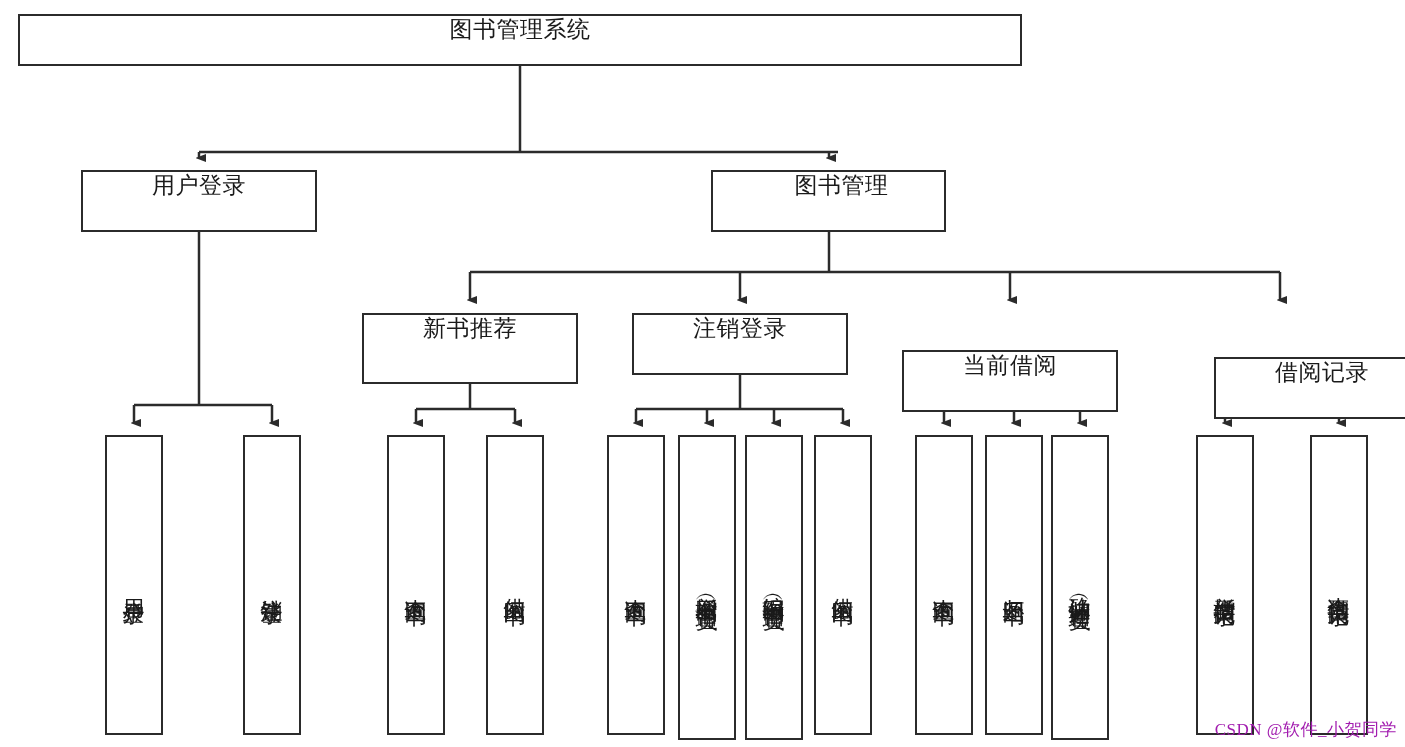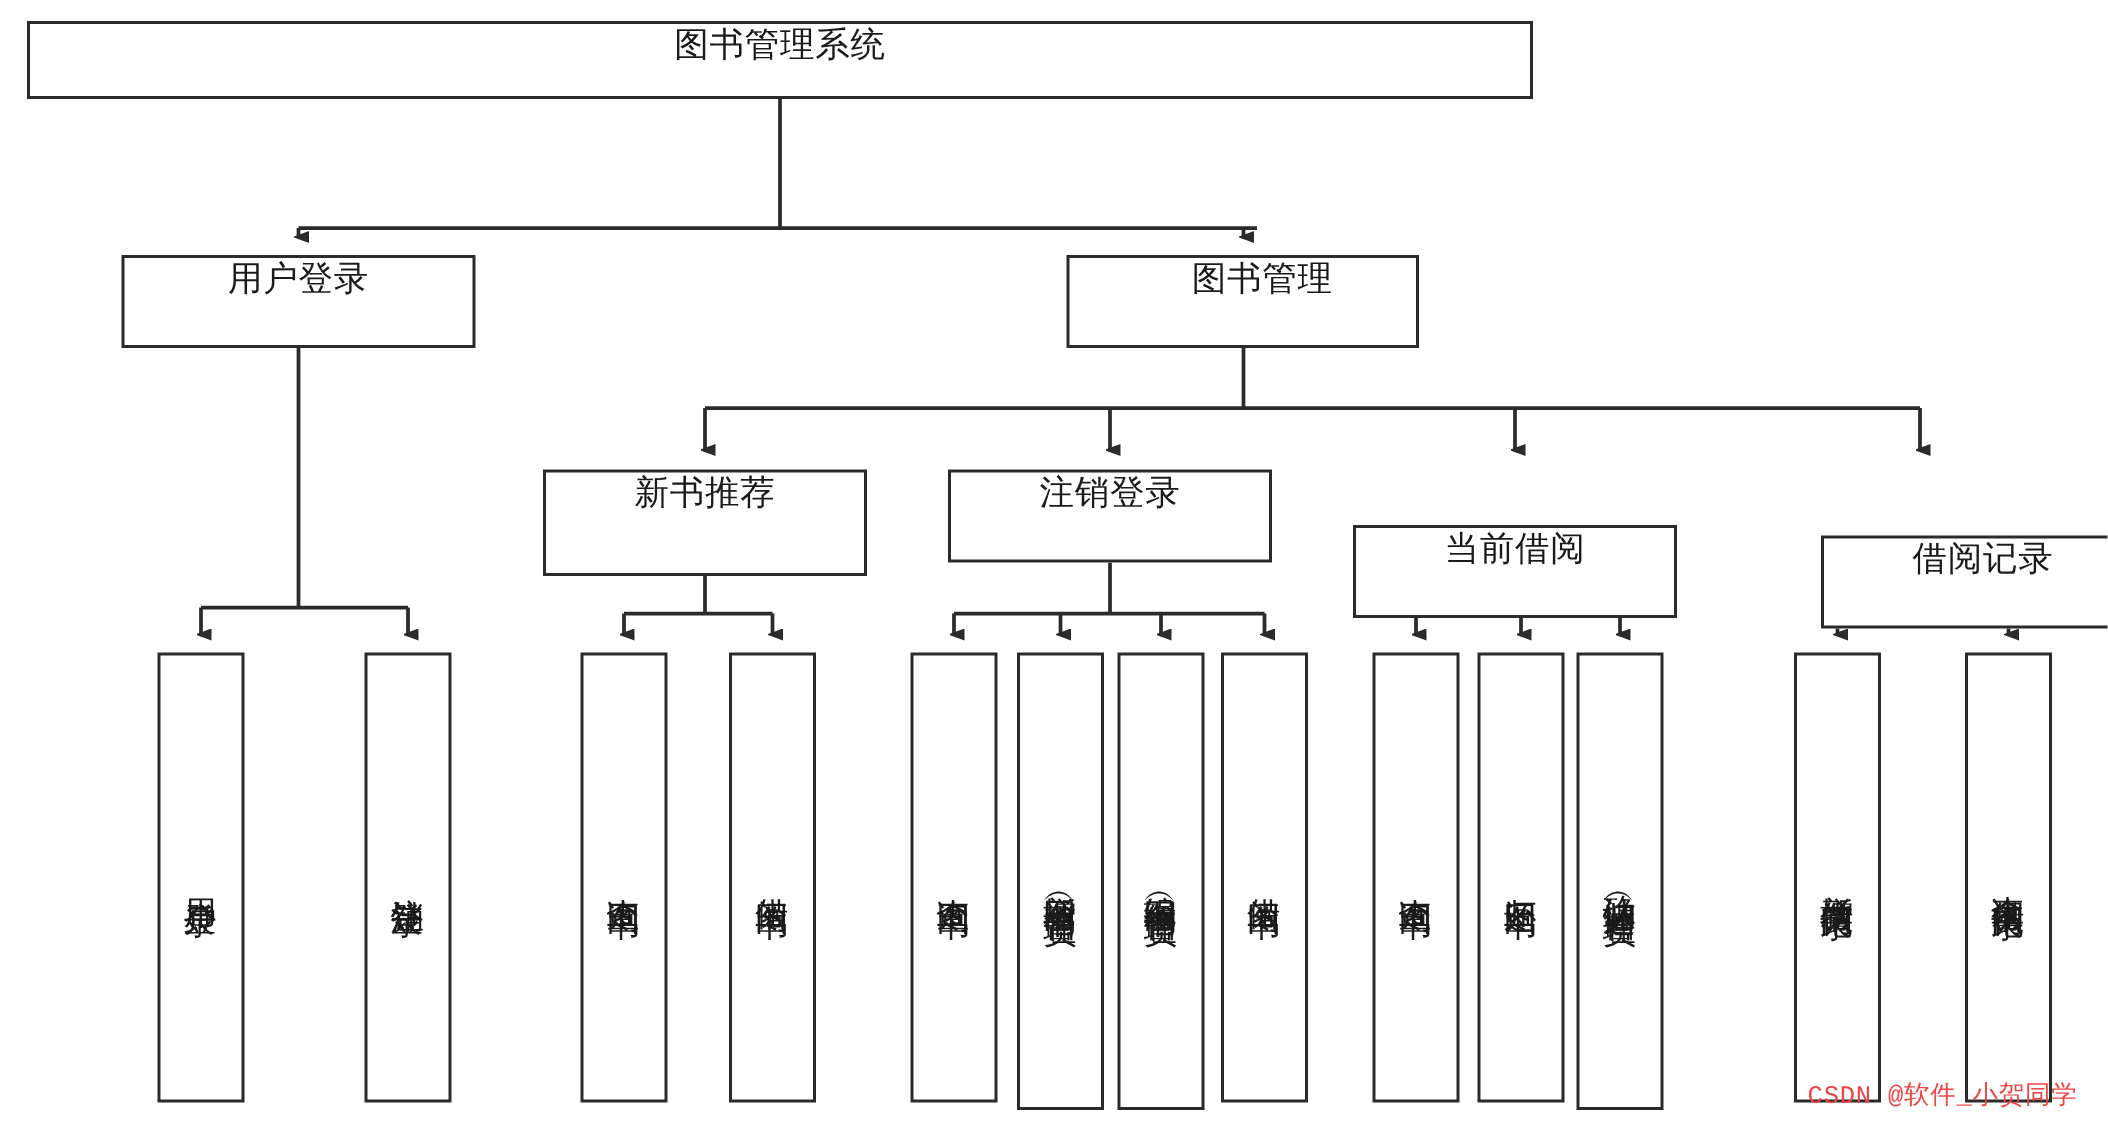--- a/index.html
+++ b/index.html
@@ -60,25 +60,25 @@
   .node.vert .node-label {
     writing-mode: vertical-rl;
     text-orientation: upright;
     font-size: 22px;
     line-height: 1.05;
     letter-spacing: 2px;
     white-space: nowrap;
   }
   .watermark {
     position: absolute;
-    right: 20px;
+    right: 8px;
     bottom: 6px;
     font-size: 17px;
-    color: #ef4444;
-    font-family: Liberation Mono, monospace;
+    color: #a21caf;
+    font-family: Liberation Serif, serif;
     letter-spacing: 0.5px;
     user-select: none;
   }
 </style>
 </head>
 <body>
 
 <div id="diagram-root">
 
   <svg class="connector-layer" viewBox="0 0 1405 747">

